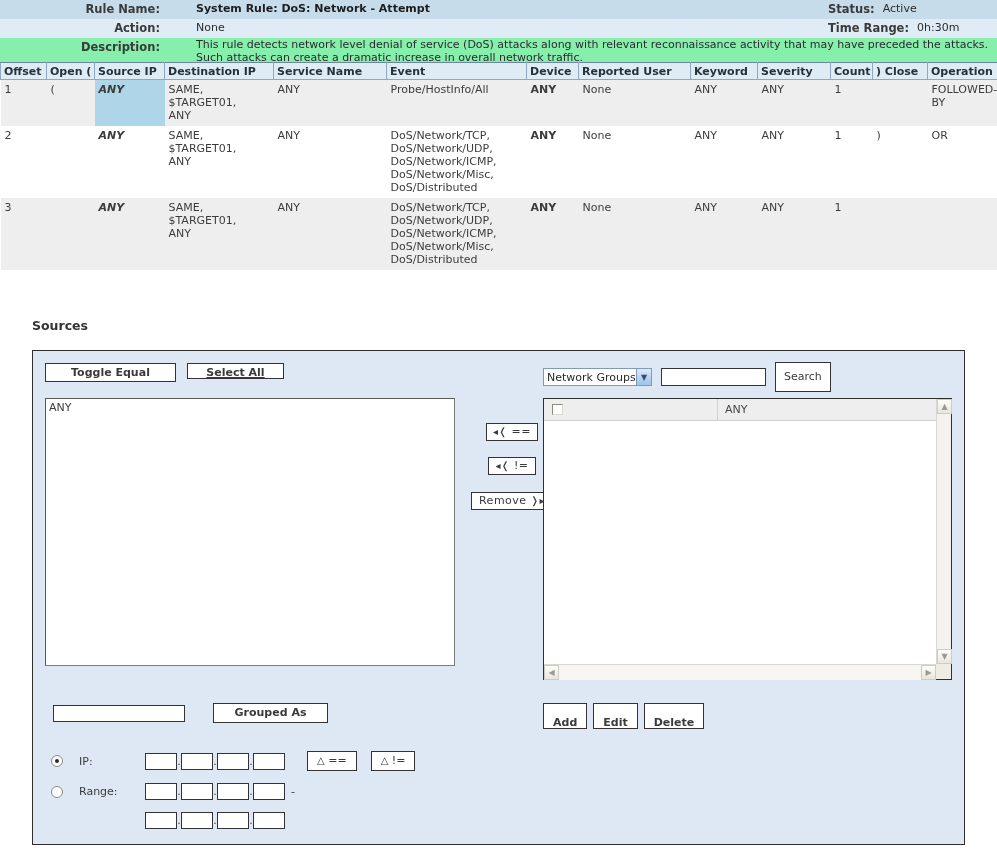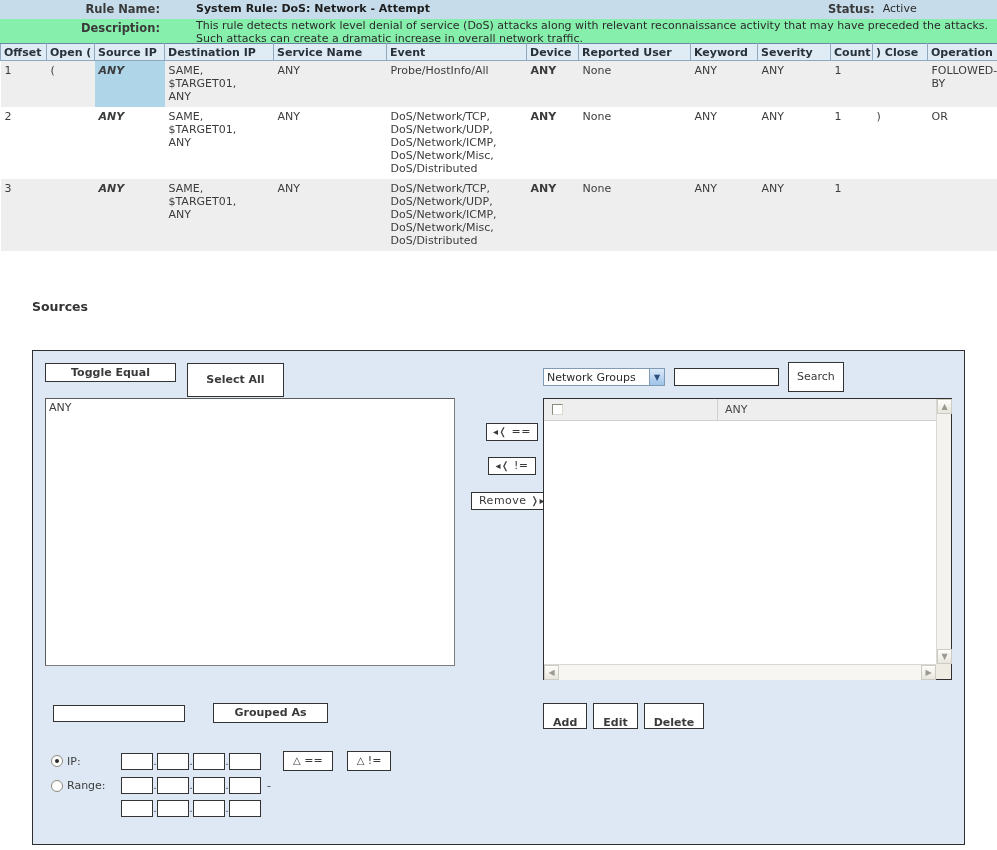--- a/index.html
+++ b/index.html
@@ -119,21 +119,21 @@
     font-size: 11px;
     font-weight: bold;
     color: #3a3a3a;
     padding: 2px 6px;
     cursor: pointer;
     line-height: 14px;
   }
 
   .toggle-row { position: absolute; left: 12px; top: 12px; display: flex; gap: 11px; }
   .btn-toggle-equal { width: 131px; height: 19px; }
-  .btn-select-all  { width: 97px; height: 34px; }
+  .btn-select-all  { width: 97px; height: 16px; text-decoration: underline; }
 
   .left-list {
     position: absolute; left: 12px; top: 47px;
     width: 410px; height: 268px;
     background: #ffffff;
     border: 1px solid #7d7d7d;
     border-top-color: #5b5b5b;
     border-left-color: #5b5b5b;
     padding: 2px 3px;
     overflow: hidden;
@@ -145,21 +145,21 @@
     width: 110px;
     display: flex; flex-direction: column; align-items: center;
   }
   .btn-mid { padding: 1px 6px; font-weight: normal; letter-spacing: .5px; }
   .btn-eq  { margin-bottom: 16px; }
   .btn-neq { margin-bottom: 17px; }
   .btn-remove { padding: 1px 7px; }
 
   .topright-row { position: absolute; left: 510px; top: 11px; display: flex; align-items: center; gap: 9px; }
   .select-box {
-    width: 122px; height: 18px;
+    width: 109px; height: 18px;
     background: #ffffff;
     border: 1px solid #7f9bb5;
     display: flex; align-items: center; justify-content: space-between;
     font-size: 11px; color: #2b2b2b; padding-left: 3px;
     cursor: pointer;
   }
   .select-arrow {
     width: 15px; height: 16px;
     background: linear-gradient(#dce9f8, #9fc2e8);
     border: 1px solid #7f9bb5;
@@ -227,20 +227,21 @@
 
   .crud-row { position: absolute; left: 510px; top: 352px; display: flex; gap: 6px; }
   .btn-crud { height: 20px; padding: 12px 9px; }
 
   .iprange {
     position: absolute; left: 18px; top: 400px;
     display: grid;
     grid-template-columns: 16px 54px auto;
     row-gap: 6px;
     align-items: center;
+    gap: 12px;
   }
   .radio {
     width: 12px; height: 12px; border-radius: 50%;
     background: #ffffff;
     border: 1px solid #8a8a7a;
     position: relative;
     cursor: pointer;
   }
   .radio.on::after {
     content: ""; position: absolute; left: 3px; top: 3px;
@@ -262,20 +263,28 @@
 
   <div class="rh-row rh-row-1">
     <div class="rh-label">Rule Name:</div>
     <div class="rh-value bold">System Rule: DoS: Network - Attempt</div>
     <div class="rh-right">
       <div class="rh-right-label">Status:</div>
       <div class="rh-right-value">Active</div>
     </div>
   </div>
 
+  <div class="rh-row rh-row-2">
+    <div class="rh-label">Action:</div>
+    <div class="rh-value">None</div>
+    <div class="rh-right">
+      <div class="rh-right-label">Time Range:</div>
+      <div class="rh-right-value">0h:30m</div>
+    </div>
+  </div>
 
   <div class="rh-row rh-row-3">
     <div class="rh-label">Description:</div>
     <div class="rh-value rh-desc">This rule detects network level denial of service (DoS) attacks along with relevant reconnaissance activity that may have preceded the attacks. Such attacks can create a dramatic increase in overall network traffic.</div>
   </div>
 
 </div>
 
 <table class="cond">
   <colgroup>

